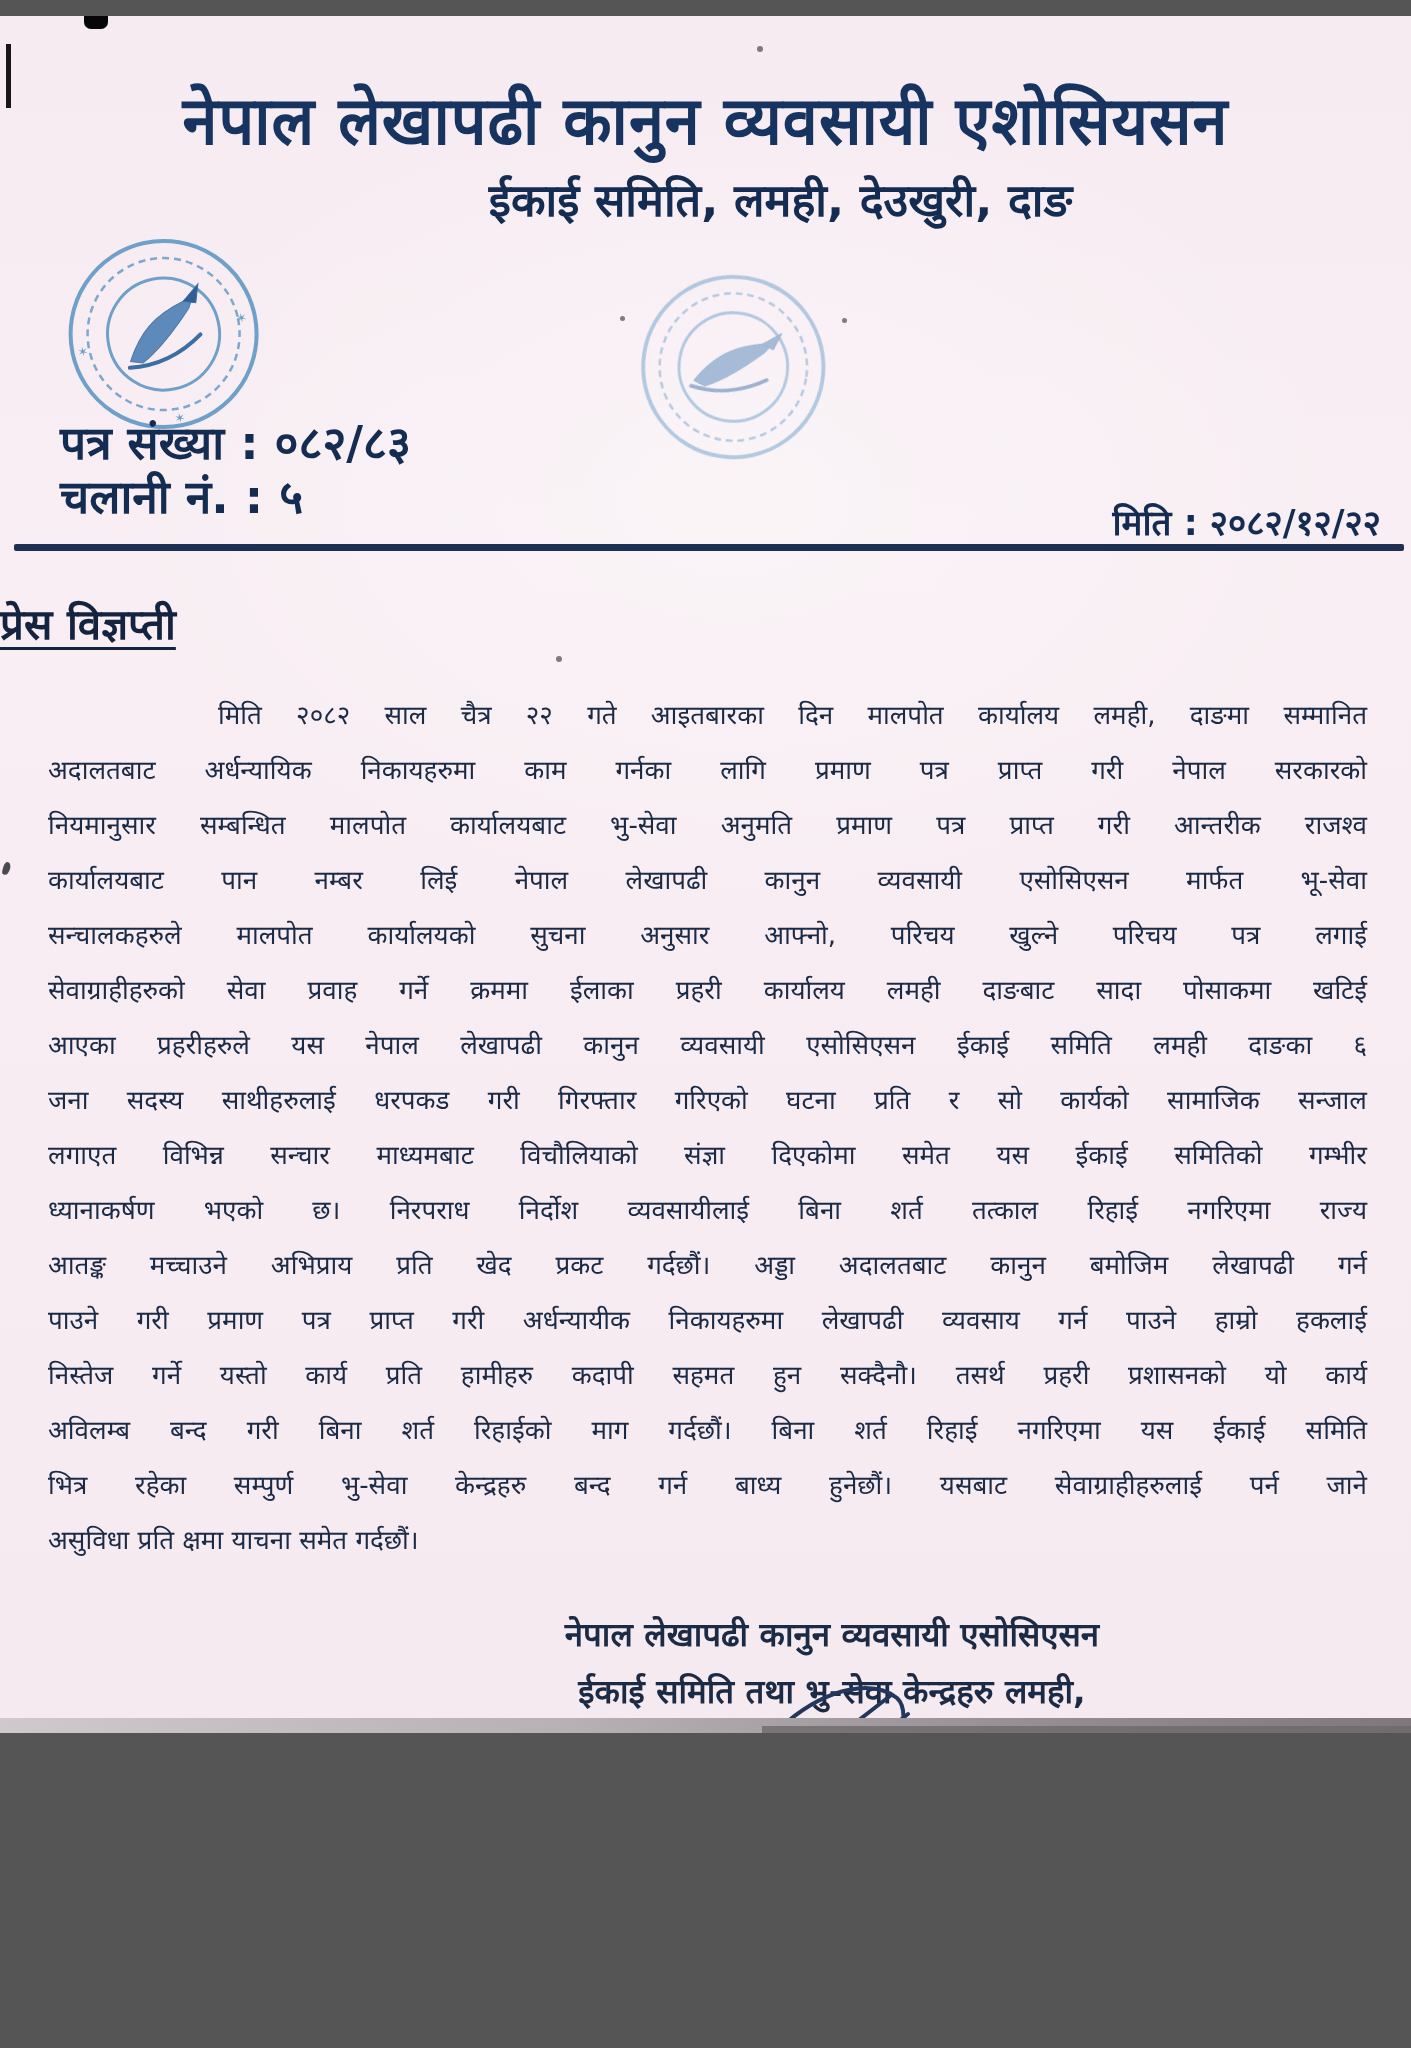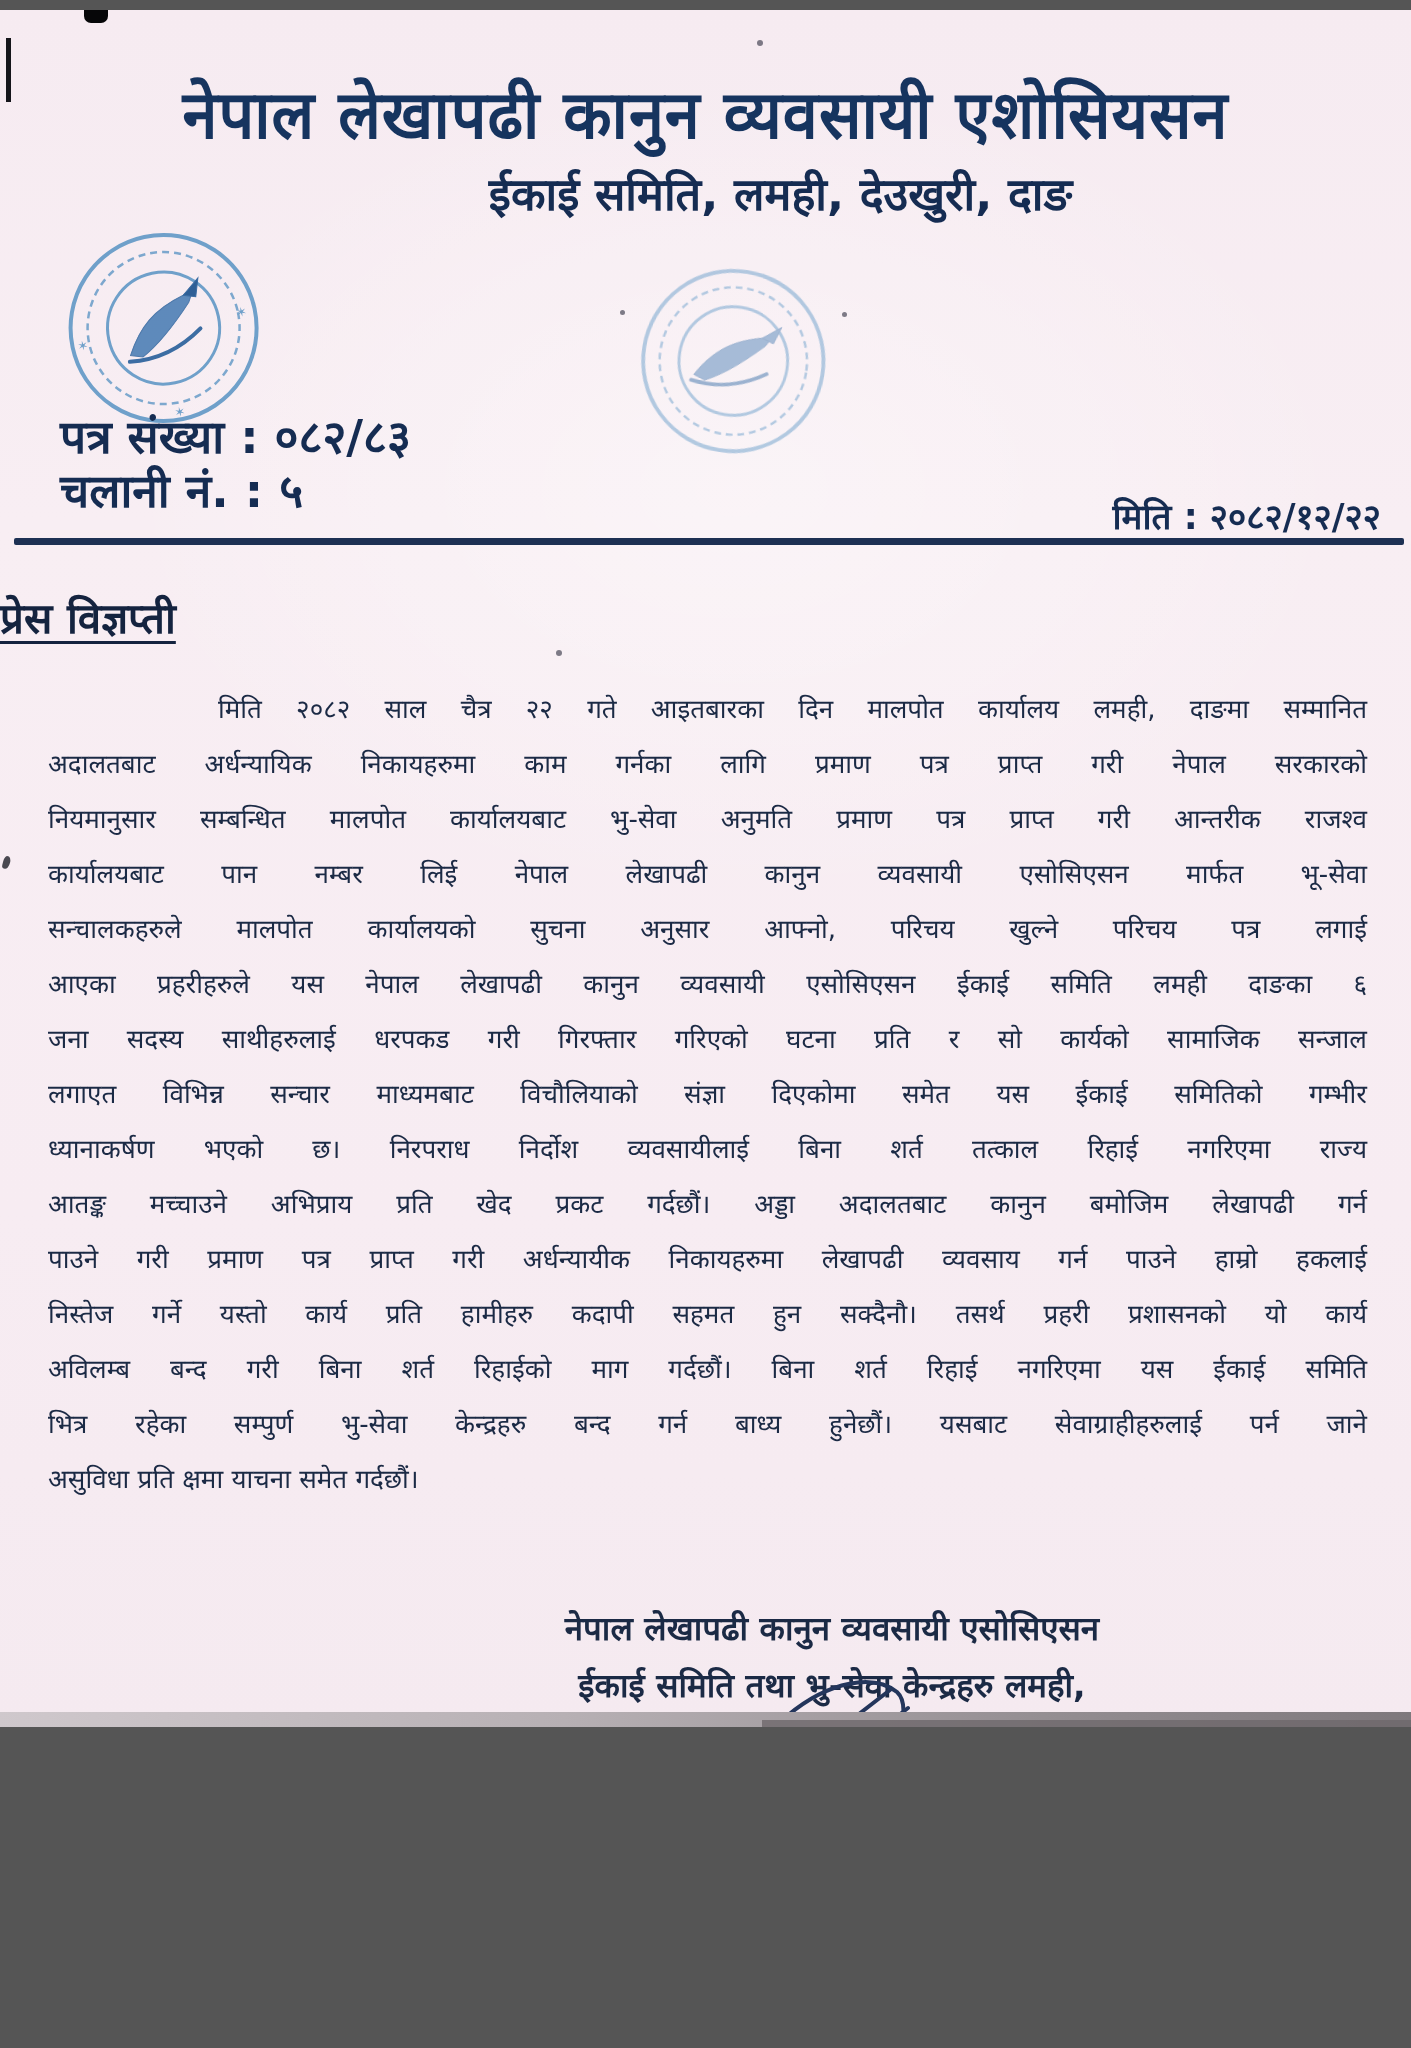--- a/index.html
+++ b/index.html
@@ -1,19 +1,19 @@
 <!DOCTYPE html>
 <html><head>
 <meta charset="utf-8">
 <style>
   html,body{margin:0;padding:0;background:#555;}
   .paper{
     position:relative;
     width:1411px;height:1717px;
-    margin:10px auto;
+    margin:16px auto;
     overflow:hidden;
     font-family:"DejaVu Sans","Liberation Sans",sans-serif;
     background:
       radial-gradient(ellipse 900px 600px at 52% 28%, rgba(255,255,255,.38), rgba(255,255,255,0) 70%),
       linear-gradient(180deg,#f6ebf1 0%,#f8eef3 30%,#f7ecf2 70%,#f5eaf0 100%);
     color:#1e2f4f;
   }
   
   .crop-vline{position:absolute;left:6px;top:28px;width:5px;height:64px;background:#15151a;}
   .scan-blob{position:absolute;left:84px;top:0;width:24px;height:13px;background:#060608;border-radius:0 0 7px 7px;}
@@ -124,20 +124,21 @@
   <div class="header-rule"></div>
 
   <div class="press-heading">प्रेस विज्ञप्ती</div>
 
   <div class="body-text">
     <div class="body-line indent">मिति २०८२ साल चैत्र २२ गते आइतबारका दिन मालपोत कार्यालय लमही, दाङमा सम्मानित</div>
     <div class="body-line">अदालतबाट अर्धन्यायिक निकायहरुमा काम गर्नका लागि प्रमाण पत्र प्राप्त गरी नेपाल सरकारको</div>
     <div class="body-line">नियमानुसार सम्बन्धित मालपोत कार्यालयबाट भु-सेवा अनुमति प्रमाण पत्र प्राप्त गरी आन्तरीक राजश्व</div>
     <div class="body-line">कार्यालयबाट पान नम्बर लिई नेपाल लेखापढी कानुन व्यवसायी एसोसिएसन मार्फत भू-सेवा</div>
     <div class="body-line">सन्चालकहरुले मालपोत कार्यालयको सुचना अनुसार आफ्नो, परिचय खुल्ने परिचय पत्र लगाई</div>
+    <div class="body-line">सेवाग्राहीहरुको सेवा प्रवाह गर्ने क्रममा ईलाका प्रहरी कार्यालय लमही दाङबाट सादा पोसाकमा खटिई</div>
     <div class="body-line">आएका प्रहरीहरुले यस नेपाल लेखापढी कानुन व्यवसायी एसोसिएसन ईकाई समिति लमही दाङका ६</div>
     <div class="body-line">जना सदस्य साथीहरुलाई धरपकड गरी गिरफ्तार गरिएको घटना प्रति र सो कार्यको सामाजिक सन्जाल</div>
     <div class="body-line">लगाएत विभिन्न सन्चार माध्यमबाट विचौलियाको संज्ञा दिएकोमा समेत यस ईकाई समितिको गम्भीर</div>
     <div class="body-line">ध्यानाकर्षण भएको छ।  निरपराध निर्दोश व्यवसायीलाई बिना शर्त तत्काल रिहाई नगरिएमा राज्य</div>
     <div class="body-line">आतङ्क मच्चाउने अभिप्राय प्रति खेद प्रकट गर्दछौं। अड्डा अदालतबाट कानुन बमोजिम लेखापढी गर्न</div>
     <div class="body-line">पाउने गरी प्रमाण पत्र प्राप्त गरी अर्धन्यायीक निकायहरुमा लेखापढी व्यवसाय गर्न पाउने हाम्रो हकलाई</div>
     <div class="body-line">निस्तेज गर्ने यस्तो कार्य प्रति हामीहरु कदापी सहमत हुन सक्दैनौ।  तसर्थ प्रहरी प्रशासनको यो कार्य</div>
     <div class="body-line">अविलम्ब बन्द गरी बिना शर्त रिहाईको माग गर्दछौं।  बिना शर्त रिहाई नगरिएमा यस ईकाई समिति</div>
     <div class="body-line">भित्र रहेका सम्पुर्ण भु-सेवा केन्द्रहरु बन्द गर्न बाध्य हुनेछौं। यसबाट सेवाग्राहीहरुलाई पर्न जाने</div>
     <div class="body-line last">असुविधा प्रति क्षमा याचना समेत गर्दछौं।</div>

